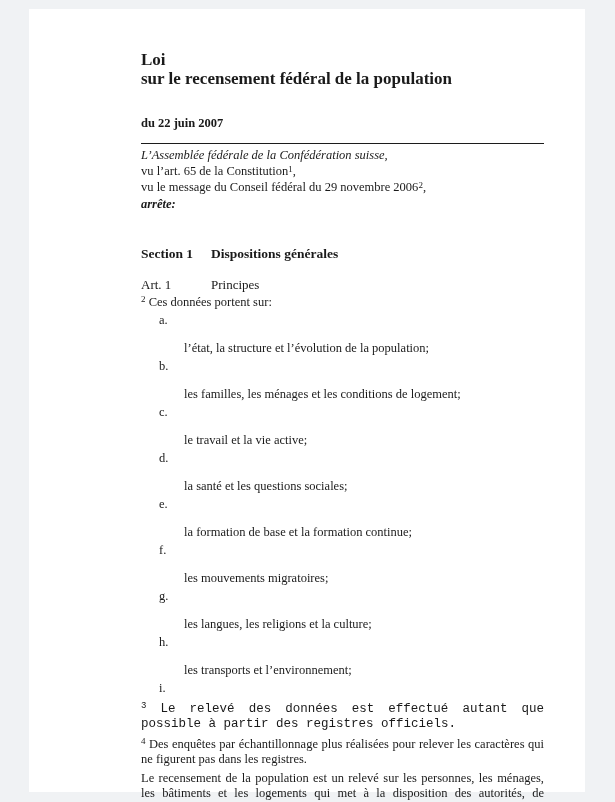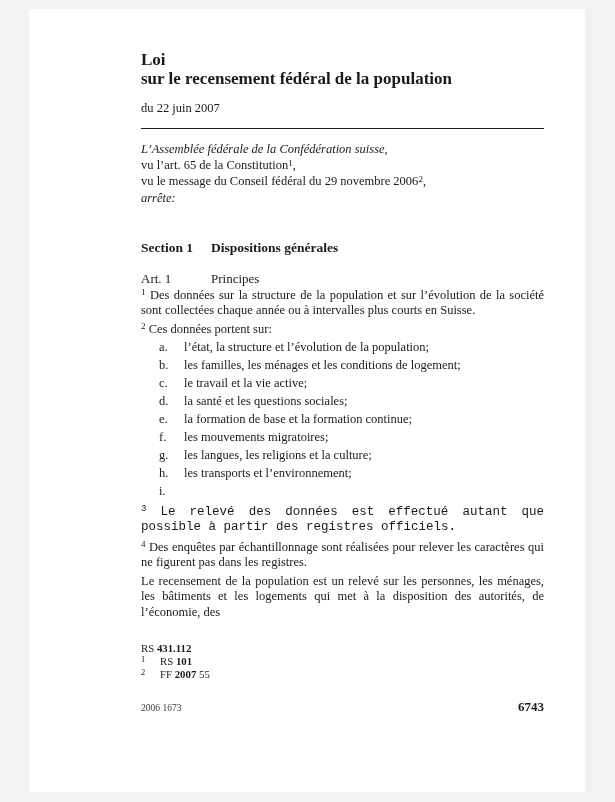--- a/index.html
+++ b/index.html
@@ -29,33 +29,34 @@
   .title-line { display: block; }
   .subtitle {
     font-size: 13.5px;
     line-height: 16px;
     font-weight: bold;
     margin-top: 4px;
   }
   .date-line {
     font-size: 12.5px;
     line-height: 16px;
-    margin-top: 12px;
+    margin-top: 27px;
+    font-weight: bold;
   }
   .rule {
     border-bottom: 1.5px solid #1c1c1c;
     margin-top: 12px;
   }
   .preamble {
-    margin-top: 12px;
+    margin-top: 3px;
     font-size: 12.5px;
   }
   .pre-line { line-height: 16px; }
   .italic { font-style: italic; }
-  .decree { margin-top: 1px; }
+  .decree { margin-top: 1px; font-weight: bold; }
   .sup-ref {
     font-size: 9px;
     position: relative;
     top: -3.5px;
     line-height: 0;
   }
   .section-heading {
     margin-top: 34px;
     font-size: 13.5px;
     line-height: 16.5px;
@@ -90,21 +91,21 @@
     margin-top: 3px;
     font-size: 12.5px;
   }
   .enum-item {
     display: flex;
     padding-left: 18px;
     line-height: 15.5px;
     margin-bottom: 2.5px;
   }
   .enum-letter { width: 25px; flex: none; }
-  .enum-text { flex: 1; }
+  .enum-text { flex: 1; margin-top: 28px; }
   .footnotes {
     margin-top: 22px;
     font-size: 10.8px;
     line-height: 13px;
   }
   .fn-row { display: flex; }
   .fn-marker {
     width: 19px;
     flex: none;
     font-size: 8.5px;
@@ -148,21 +149,20 @@
     </div>
 
     <div class="section-heading">
       <span class="h-label">Section 1</span><span>Dispositions générales</span>
     </div>
 
     <div class="art-heading">
       <span class="h-label">Art. 1</span><span>Principes</span>
     </div>
 
-    <p class="body-p"><span class="p-num">1</span> <span>Des données sur la structure de la population et sur l’évolution de la société sont collectées chaque année ou à intervalles plus courts en Suisse.</span></p>
 
     <p class="body-p mt3"><span class="p-num">2</span> <span>Ces données portent sur:</span></p>
 
     <div class="enum-list">
       <div class="enum-item">
           <span class="enum-letter">a.</span>
           <span class="enum-text">l’état, la structure et l’évolution de la population;</span>
         </div>
       <div class="enum-item">
           <span class="enum-letter">b.</span>
@@ -192,21 +192,21 @@
           <span class="enum-letter">h.</span>
           <span class="enum-text">les transports et l’environnement;</span>
         </div>
       <div class="enum-item">
           <span class="enum-letter">i.</span>
         </div>
     </div>
 
     <p class="body-p mt5"><span class="p-num">3</span> <span>Le relevé des données est effectué autant que possible à partir des registres officiels.</span></p>
 
-    <p class="body-p mt4"><span class="p-num">4</span> <span>Des enquêtes par échantillonnage sont réalisées pour relever les caractères qui ne figurent pas dans les registres.</span></p>
+    <p class="body-p mt4"><span class="p-num">4</span> <span>Des enquêtes par échantillonnage plus réalisées pour relever les caractères qui ne figurent pas dans les registres.</span></p>
 
 
     <p class="body-p mt3">Le recensement de la population est un relevé sur les personnes, les ménages, les bâtiments et les logements qui met à la disposition des autorités, de l’économie, des</p>
 
     <div class="footnotes">
       <div class="fn-rs"><span>RS </span><span class="bold">431.112</span></div>
       <div class="fn-row">
         <span class="fn-marker">1</span>
         <span class="fn-text"><span>RS </span><span class="bold">101</span><span></span></span>
       </div>

